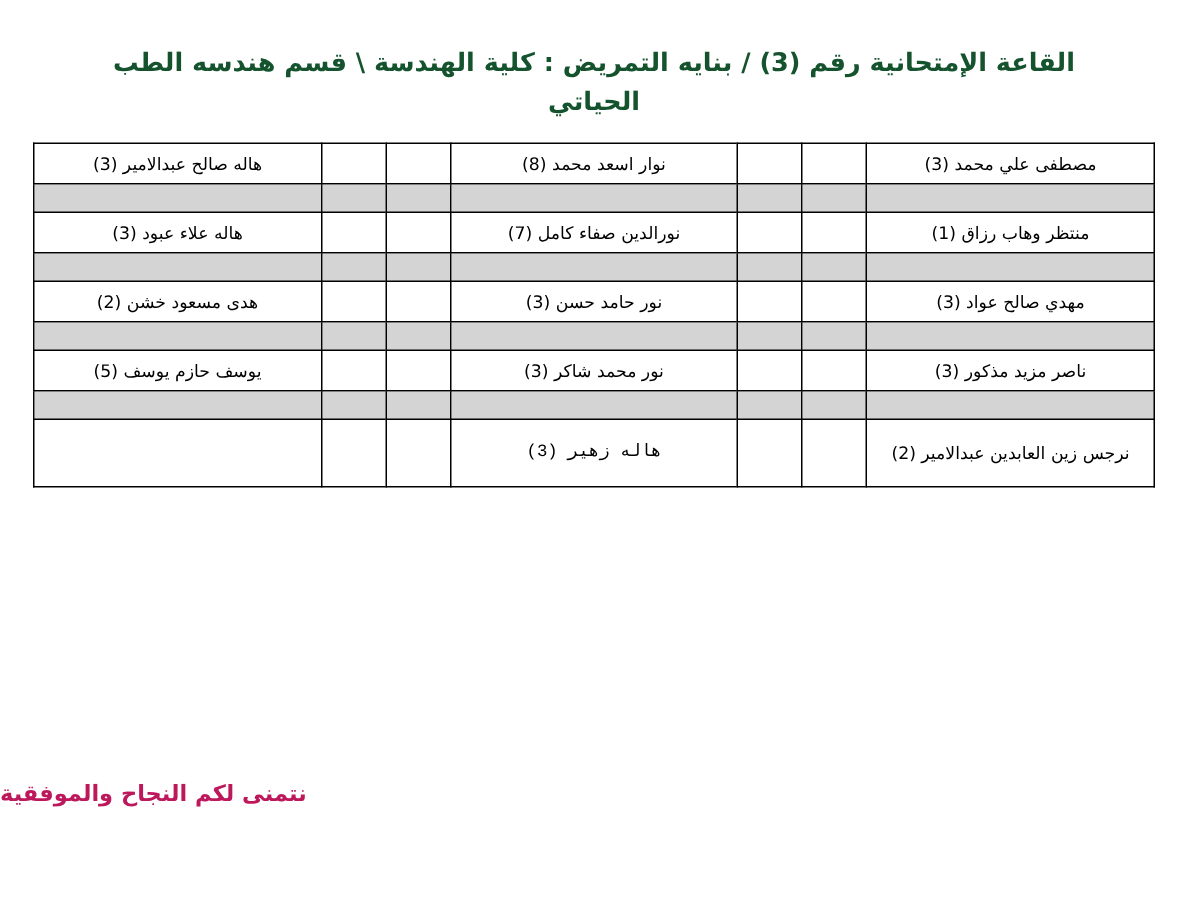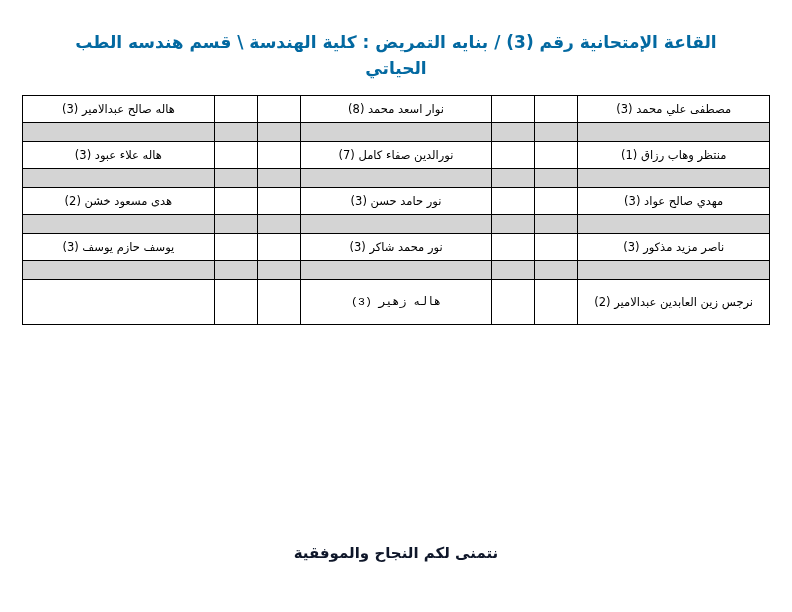--- a/index.html
+++ b/index.html
@@ -20,21 +20,21 @@
     box-sizing: border-box;
     padding: 0;
   }
   .doc-title {
     margin: 0;
     padding: 30px 60px 0 60px;
     font-size: 17px;
     font-weight: bold;
     line-height: 1.5;
     text-align: center;
-    color: #0369a1;
+    color: #14532d;
     direction: rtl;
   }
   .table-wrap {
     padding: 14px 22px 0 22px;
   }
   table.seating {
     border-collapse: collapse;
     width: 100%;
     table-layout: fixed;
     direction: rtl;
@@ -63,26 +63,25 @@
     border: 1px solid #000;
   }
   
   col.c-name { width: 20.5%; }
   col.c-gap  { width: 4.6%; }
   .footer-note {
     position: absolute;
     left: 0;
     right: 0;
     top: 520px;
-    text-align: center;
+    text-align: left;
     font-size: 15px;
     font-weight: bold;
-    color: #0f172a;
+    color: #be185d;
     direction: rtl;
-    margin-top: 24px;
   }
 </style>
 </head>
 <body>
 
 <div class="page">
 
   <h1 class="doc-title">القاعة الإمتحانية رقم (3) / بنايه التمريض : كلية الهندسة \ قسم هندسه الطب الحياتي</h1>
 
   <div class="table-wrap">
@@ -151,21 +150,21 @@
             <td class="blank"></td>
             <td class="name"></td>
           </tr>
           <tr>
             <td class="name">ناصر مزيد مذكور (3)</td>
             <td class="blank"></td>
             <td class="blank"></td>
             <td class="name">نور محمد شاكر (3)</td>
             <td class="blank"></td>
             <td class="blank"></td>
-            <td class="name">يوسف حازم يوسف (3)</td>
+            <td class="name">يوسف حازم يوسف (5)</td>
           </tr>
           <tr class="spacer">
             <td class="name"></td>
             <td class="blank"></td>
             <td class="blank"></td>
             <td class="name"></td>
             <td class="blank"></td>
             <td class="blank"></td>
             <td class="name"></td>
           </tr>

